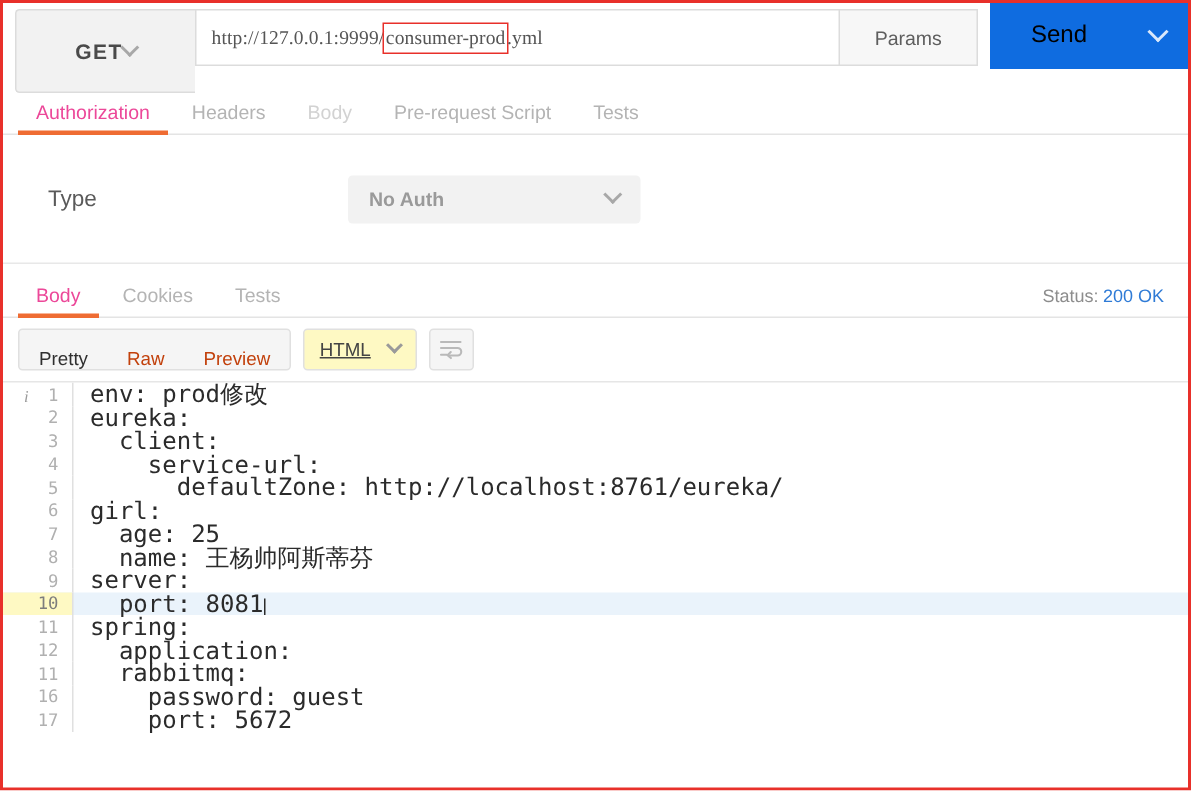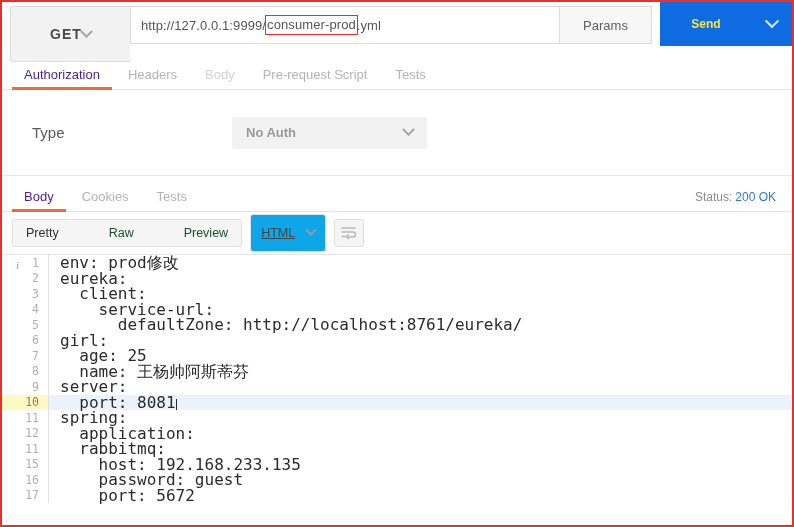--- a/index.html
+++ b/index.html
@@ -60,20 +60,21 @@
     align-items: center;
     padding: 0 10px;
     position: relative;
     cursor: text;
   }
   .url-text {
     font-size: 13px;
     color: #555555;
     white-space: pre;
     letter-spacing: .1px;
+    font-family: Liberation Serif, serif;
   }
   .url-seg-hl {
     border: 1.5px solid #e8302a;
     padding: 1px 1px 2px 1px;
     margin: 0 -1px;
   }
   .params-btn {
     width: 92px;
     height: 38px;
     background: #f7f7f7;
@@ -90,23 +91,23 @@
     display: flex;
     align-items: stretch;
     margin-left: 8px;
     height: 44px;
     margin-top: -4px;
   }
   .send-btn {
     width: 92px;
     background: #0d6efd;
     background: #0f6ce0;
-    color: #fde047;
-    font-size: 12px;
-    font-weight: bold;
+    color: #000000;
+    font-size: 16px;
+    font-weight: normal;
     display: flex;
     align-items: center;
     justify-content: center;
     cursor: pointer;
   }
   .send-caret {
     width: 40px;
     background: #0f6ce0;
     display: flex;
     align-items: center;
@@ -125,21 +126,21 @@
     margin-top: 10px;
   }
   .tab {
     font-size: 13px;
     padding: 0 14px 8px 14px;
     color: #b4b4b4;
     cursor: pointer;
     position: relative;
     line-height: 1;
   }
-  .tab.active { color: #4c1d95; margin-top: 48px; }
+  .tab.active { color: #ec4899; margin-top: 48px; }
   .tab.active:after {
     content: "";
     position: absolute;
     left: 2px; right: 2px; bottom: -1px;
     height: 3px;
     background: #ef6c33;
   }
   .tab.dim { color: #d2d2d2; }
 
   
@@ -197,36 +198,35 @@
     align-items: center;
     padding-left: 10px;
     gap: 8px;
   }
   .seg-group {
     display: flex;
     background: #f5f5f5;
     border: 1px solid #e0e0e0;
     border-radius: 3px;
     height: 28px;
-    align-items: center;
-    gap: 24px;
+    align-items: flex-end;
   }
   .seg {
     display: flex; align-items: center;
     padding: 0 13px;
     font-size: 12.5px;
-    color: #14532d;
+    color: #c2410c;
     cursor: pointer;
   }
   .seg.active { color: #2f2f2f; }
   .fmt-select {
     display: flex; align-items: center; gap: 12px;
-    height: 38px;
+    height: 28px;
     padding: 0 10px;
-    background: #0ea5e9;
+    background: #fef9c3;
     border: 1px solid #e0e0e0;
     border-radius: 3px;
     font-size: 12.5px;
     color: #444444;
     cursor: pointer;
     text-decoration: underline;
   }
   .fmt-select .chev { width: 8px; height: 8px; border-color: #9a9a9a; }
   .wrap-btn {
     width: 30px; height: 28px;
@@ -408,24 +408,20 @@
         </div>
       <div class="crow">
           <span class="lnum">12</span>
           <span class="ctext">  application:</span>
         </div>
       <div class="crow">
           <span class="lnum">11</span>
           <span class="ctext">  rabbitmq:</span>
         </div>
       <div class="crow">
-          <span class="lnum">15</span>
-          <span class="ctext">    host: 192.168.233.135</span>
-        </div>
-      <div class="crow">
           <span class="lnum">16</span>
           <span class="ctext">    password: guest</span>
         </div>
       <div class="crow">
           <span class="lnum">17</span>
           <span class="ctext">    port: 5672</span>
         </div>
 
     </div>
   </div>

